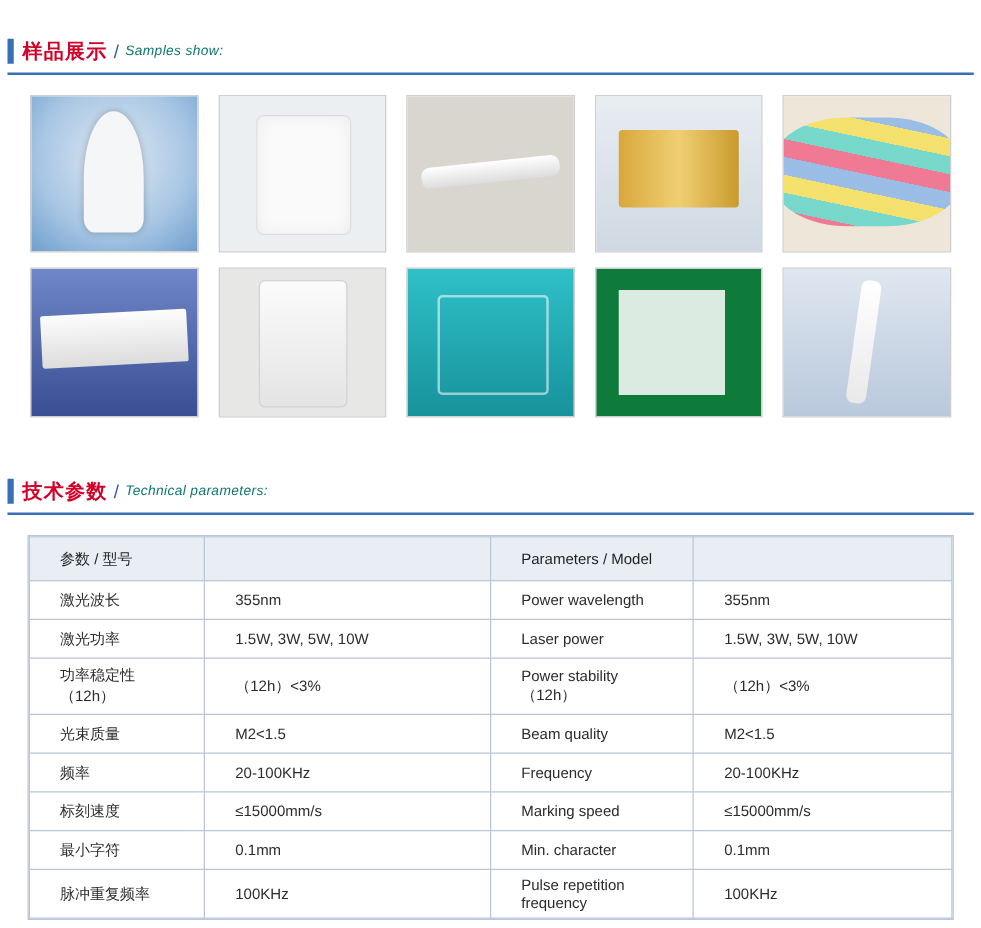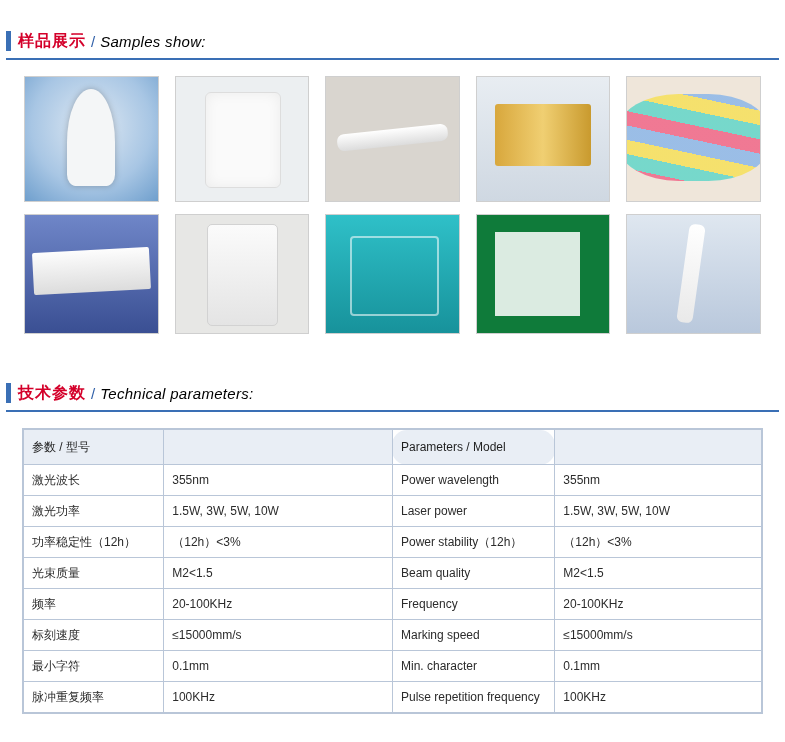--- a/index.html
+++ b/index.html
@@ -43,22 +43,22 @@
     font-weight: bold;
     color: #d4002a;
     letter-spacing: 1px;
   }
   .section-header .sep {
     font-size: 15px;
     color: #2f5fa8;
     margin: 0 5px;
   }
   .section-header .en {
-    font-size: 15px;
-    color: #000000;
+    font-size: 11px;
+    color: #0f766e;
     font-style: italic;
     letter-spacing: .3px;
   }
 
   
   .samples {
     margin: 16px 6px 0 6px;
     display: grid;
     grid-template-columns: repeat(5, 1fr);
     grid-template-rows: 126px 120px;
@@ -182,33 +182,33 @@
     margin: 14px 22px 0 22px;
     border: 1px solid #b9c6d8;
   }
   table.spec {
     width: 100%;
     border-collapse: collapse;
     font-size: 12px;
   }
   table.spec td {
     border: 1px solid #b9c6d8;
-    padding: 5px 8px;
+    padding: 5px 24px;
     height: 20px;
     color: #2b2b2b;
     vertical-align: middle;
   }
   table.spec tr.header td {
     background: #e9eef5;
     height: 24px;
     color: #1f1f1f;
   }
   table.spec td.c1 { width: 19%; }
   table.spec td.c2 { width: 31%; }
-  table.spec td.c3 { width: 22%; border-radius: 15px; }
+  table.spec td.c3 { width: 22%; }
   table.spec td.c4 { width: 28%; }
 
   .spacer-top { height: 8px; }
   .section-gap { height: 26px; }
 </style>
 </head>
 <body>
 
 <div class="page">
 

